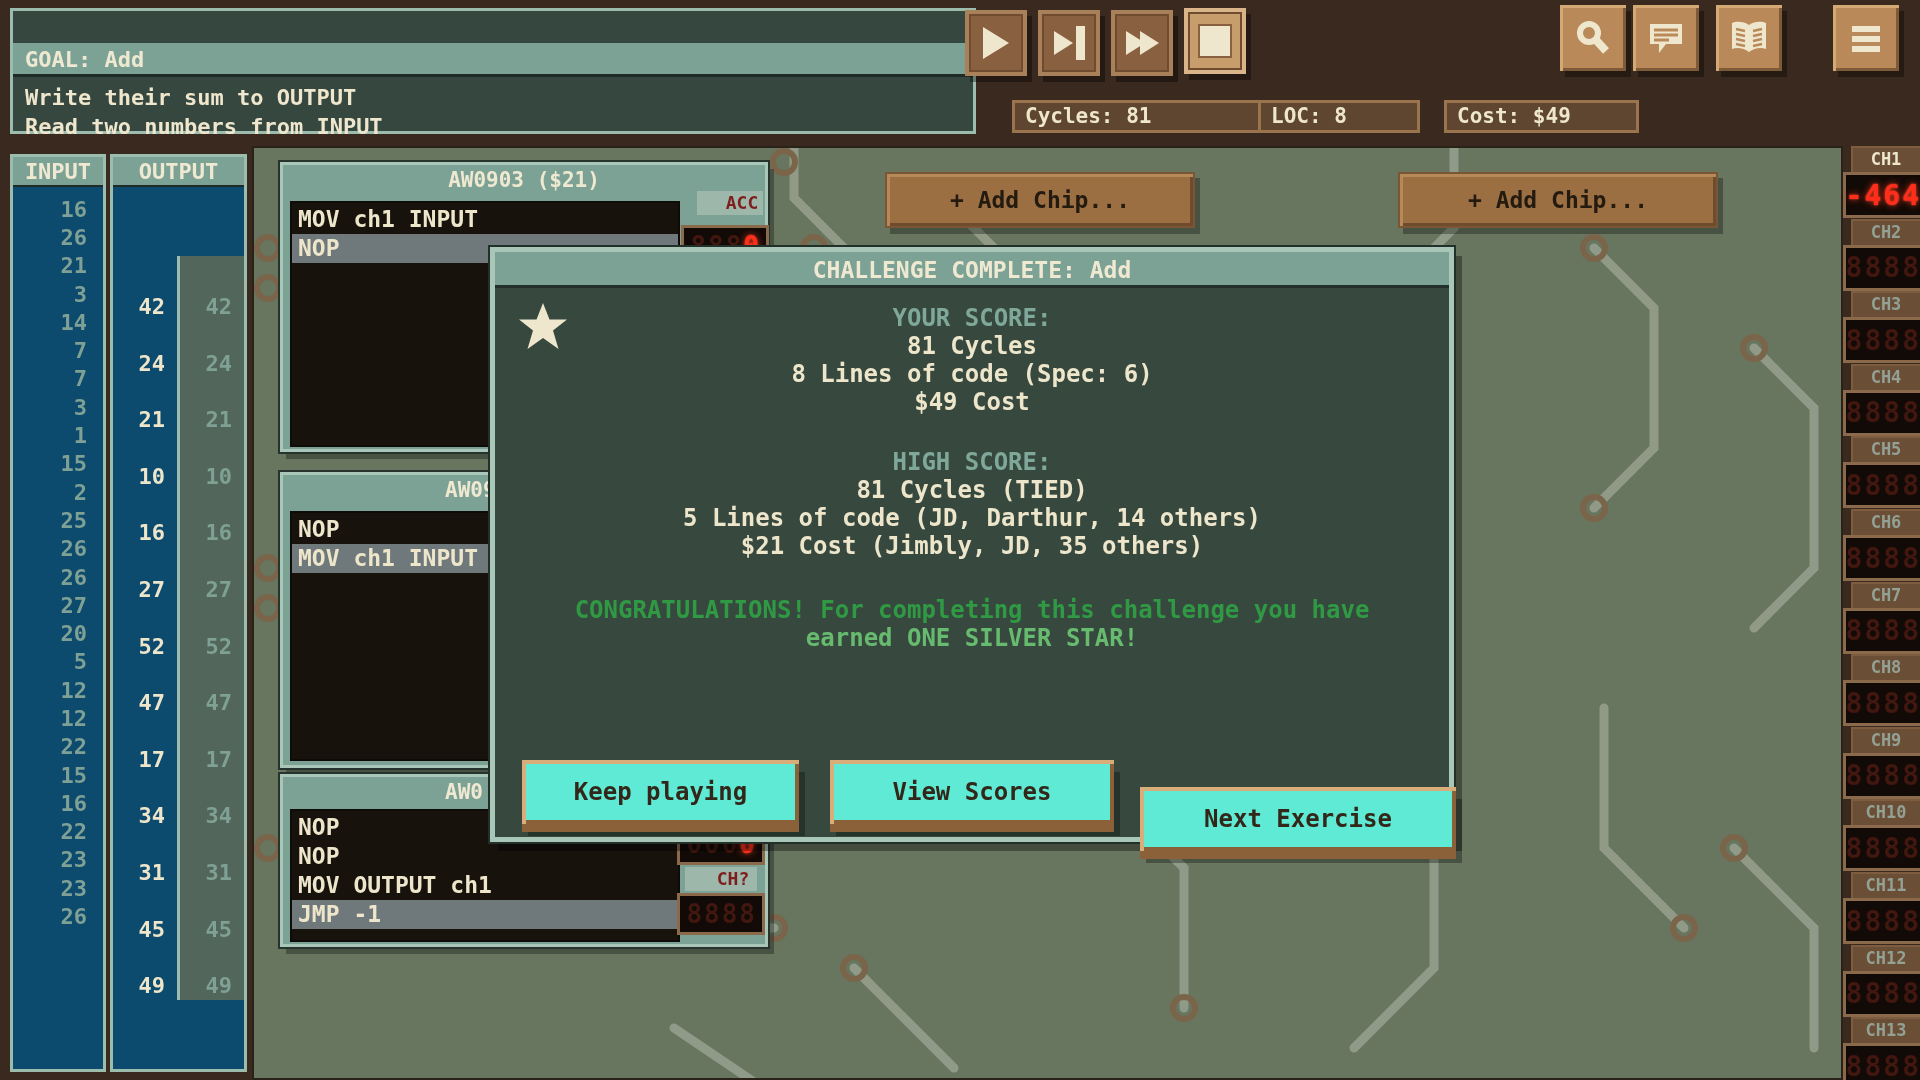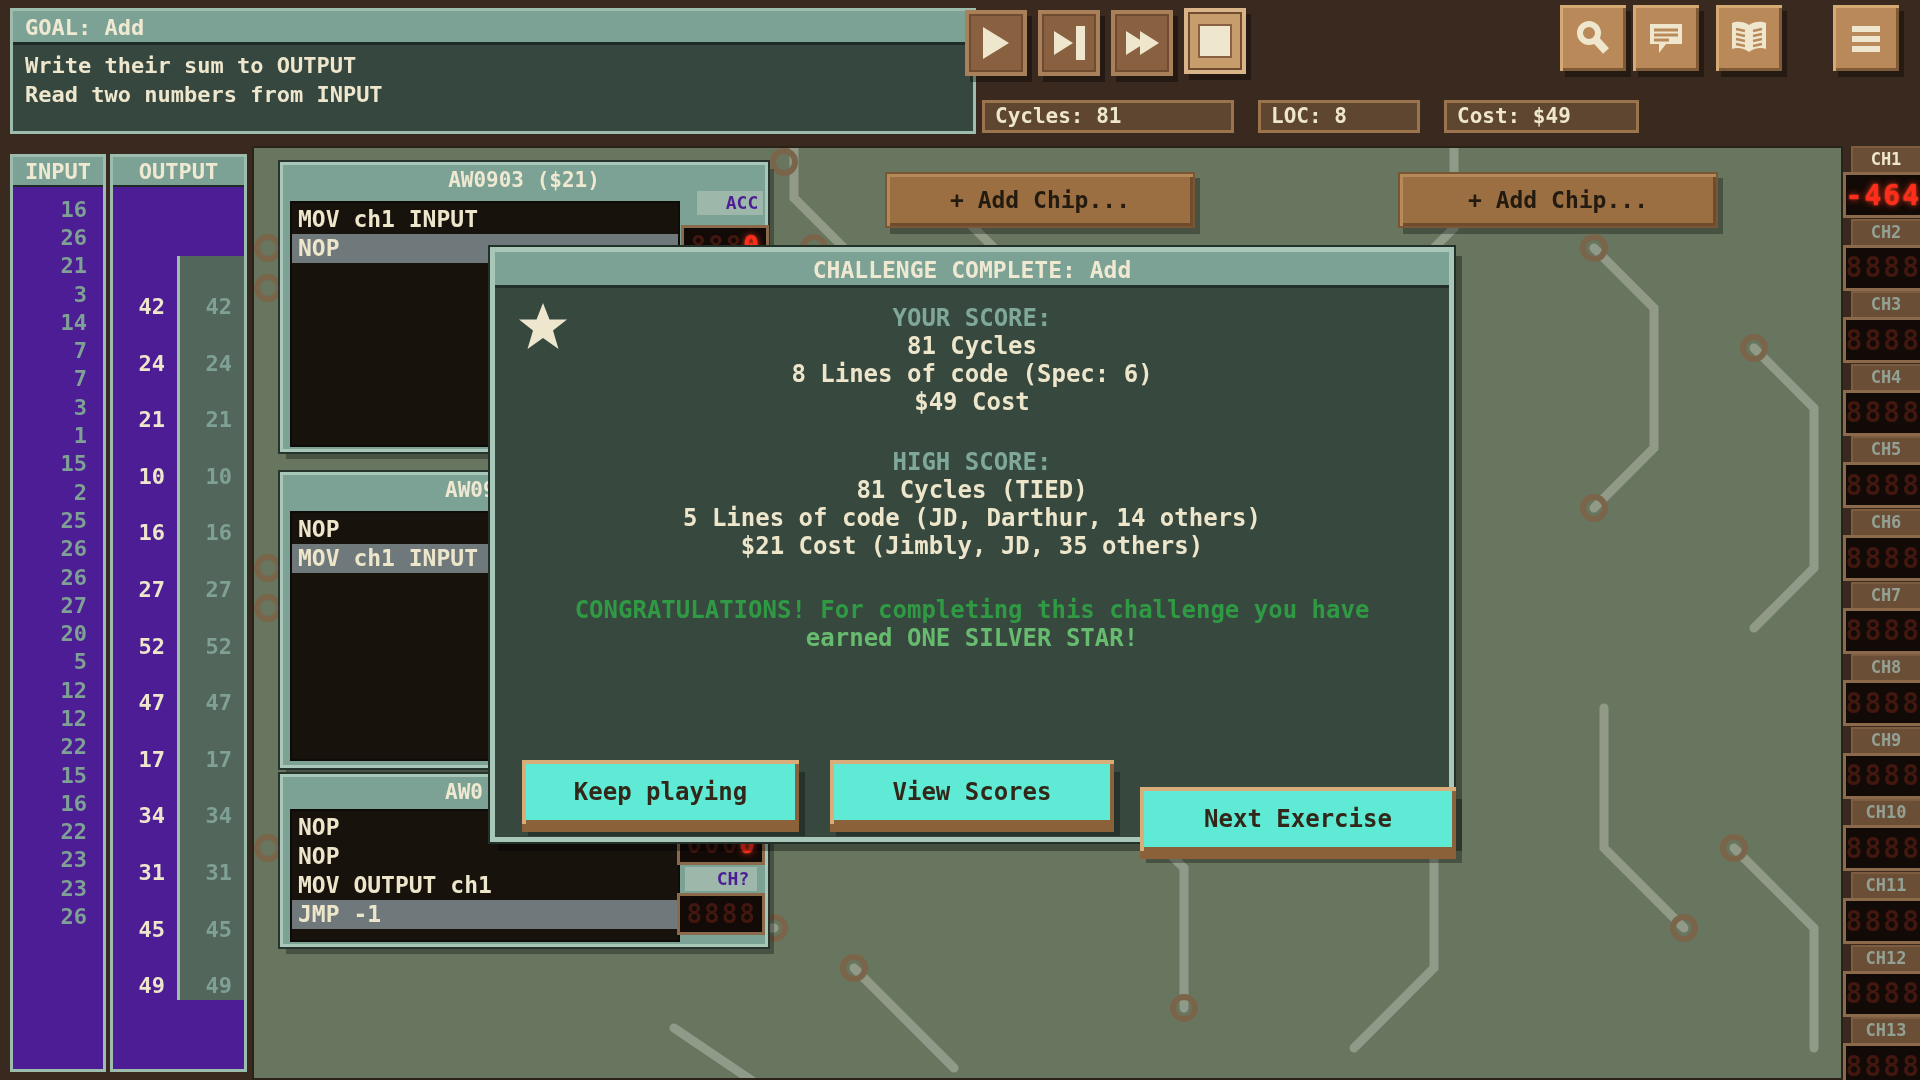--- a/index.html
+++ b/index.html
@@ -2,21 +2,21 @@
 <html><head>
 <meta charset="utf-8">
 <style>
   html,body{margin:0;padding:0;background:#39291e;}
   *{box-sizing:border-box;}
   #screen{position:relative;width:1920px;height:1080px;overflow:hidden;background:#39291e;
     font-family:"DejaVu Sans Mono",monospace;font-weight:bold;}
 
   
   .goal{position:absolute;left:10px;top:8px;width:966px;height:126px;border:3px solid #9cbcae;background:#36473f;}
-  .goal-h{height:34px;background:#7ca296;border-bottom:3px solid #1f2b26;color:#f0e9d2;font-size:22px;line-height:34px;padding-left:12px;}
+  .goal-h{height:34px;background:#7ca296;border-bottom:3px solid #1f2b26;color:#f0e9d2;font-size:22px;line-height:34px;padding-left:12px;margin-top:32px;}
   .goal-b{padding:6px 12px;font-size:22px;line-height:29px;color:#efe7cd;}
 
   
   .tbtn{position:absolute;top:10px;width:62px;height:66px;background:#8a6140;border:4px solid #a8805a;
     box-shadow:inset 0 0 0 2px #6f4c30,5px 6px 0 rgba(0,0,0,.35);display:flex;align-items:center;justify-content:center;cursor:pointer;padding:0;}
   .tbtn.stop{background:#c79e6b;border-color:#d8b488;}
   .tri{width:0;height:0;border-left:26px solid #efe7cd;border-top:16px solid transparent;border-bottom:16px solid transparent;}
   .tri.sm{border-left-width:19px;border-top-width:12px;border-bottom-width:12px;}
   .tri.sm+.tri.sm{margin-left:-5px;}
   .vbar{width:9px;height:34px;background:#efe7cd;margin-left:3px;}
@@ -24,21 +24,21 @@
 
   
   .stat{position:absolute;top:100px;height:33px;background:#5f4631;border:3px solid #9b744d;color:#efe7cd;
     font-size:21px;line-height:26px;padding-left:10px;}
 
   
   .ibtn{position:absolute;top:5px;width:66px;height:66px;background:#b9895a;border:0;cursor:pointer;padding:0;
     box-shadow:inset 3px 3px 0 #d4a974,inset -3px -3px 0 #7e5a38,5px 6px 0 #251b12;display:flex;align-items:center;justify-content:center;}
 
   
-  .iop{position:absolute;top:154px;height:918px;border:3px solid #9cbcae;background:#4c1d95;}
+  .iop{position:absolute;top:154px;height:918px;border:3px solid #9cbcae;background:#0c4a6e;}
   .io-h{height:30px;background:#7ca296;border-bottom:2px solid #1f2b26;text-align:center;color:#f0e9d2;font-size:22px;line-height:30px;}
   .io-rows{padding-top:8px;}
   .io-row{height:28.3px;display:flex;align-items:center;justify-content:flex-end;font-size:22px;}
   .in-num{color:#7fa094;padding-right:16px;}
   .out-wrap{display:flex;height:calc(100% - 30px);align-items:center;}
   .out-col{flex:1;}
   .out-col.actual{border-right:3px solid #9cbcae;}
   .out-col.expected{background:#53665c;}
   .out-num{color:#eee6cb;padding-right:12px;}
   .exp-num{color:#7fa094;padding-right:12px;}
@@ -47,21 +47,21 @@
   .board{position:absolute;left:252px;top:146px;width:1591px;height:934px;background:#68765f;border:2px solid #2a2119;overflow:hidden;}
   .board svg.traces{position:absolute;left:0;top:0;}
 
   
   .chip{position:absolute;background:#7ca296;border:3px solid #a9c7b8;outline:2px solid #27332d;box-shadow:6px 7px 0 rgba(0,0,0,.3);z-index:2;}
   .chip-title{height:30px;color:#f0e9d2;font-size:21px;line-height:30px;text-align:center;}
   .chip-title.off{text-align:left;padding-left:162px;}
   .code-area{position:absolute;left:7px;background:#18120d;border:2px solid #0e0b08;padding:2px 0;overflow:hidden;}
   .cl{height:29px;line-height:29px;font-size:23px;color:#eee6cb;padding-left:6px;white-space:pre;}
   .cl.hl{background:#6f797b;}
-  .mini-tab{position:absolute;background:#9db8ab;color:#4c1d95;font-size:18px;line-height:24px;height:24px;text-align:center;padding-left:24px;}
+  .mini-tab{position:absolute;background:#9db8ab;color:#7f1d1d;font-size:18px;line-height:24px;height:24px;text-align:center;padding-left:24px;}
 
   
   .seg{background:#120a06;border:3px solid #8a6a4a;display:flex;align-items:center;justify-content:flex-end;
     padding-right:5px;letter-spacing:2px;font-weight:bold;}
   .seg .ghost{color:#41170f;}
   .seg .lit{color:#ff2d1a;text-shadow:0 0 7px rgba(255,60,30,.9),0 0 2px #ff5040;}
   .chip-seg{position:absolute;width:88px;height:42px;font-size:26px;}
 
   
   .addchip{position:absolute;top:24px;height:56px;background:#9c6f42;border:2px solid #7a5634;cursor:pointer;
@@ -111,21 +111,21 @@
       <span class="vbar"></span>
   </button>
   <button class="tbtn" style="left:1111px;">
     <span class="tri sm"></span>
       <span class="tri sm"></span>
   </button>
   <button class="tbtn stop" style="left:1184px;top:8px;">
     <span class="sq"></span>
   </button>
 
-  <div class="stat" style="left:982px;width:252px;">Cycles: 81</div>
+  <div class="stat" style="left:1012px;width:252px;">Cycles: 81</div>
   <div class="stat" style="left:1258px;width:162px;">LOC: 8</div>
   <div class="stat" style="left:1444px;width:195px;">Cost: $49</div>
 
   <button class="ibtn" style="left:1560px;">
     <svg width="42" height="42" viewBox="0 0 42 42">
       <circle cx="17" cy="16" r="9" fill="none" stroke="#efe7cd" stroke-width="6"></circle>
       <line x1="24" y1="23" x2="34" y2="34" stroke="#efe7cd" stroke-width="8"></line>
     </svg>
   </button>
   <button class="ibtn" style="left:1633px;">

